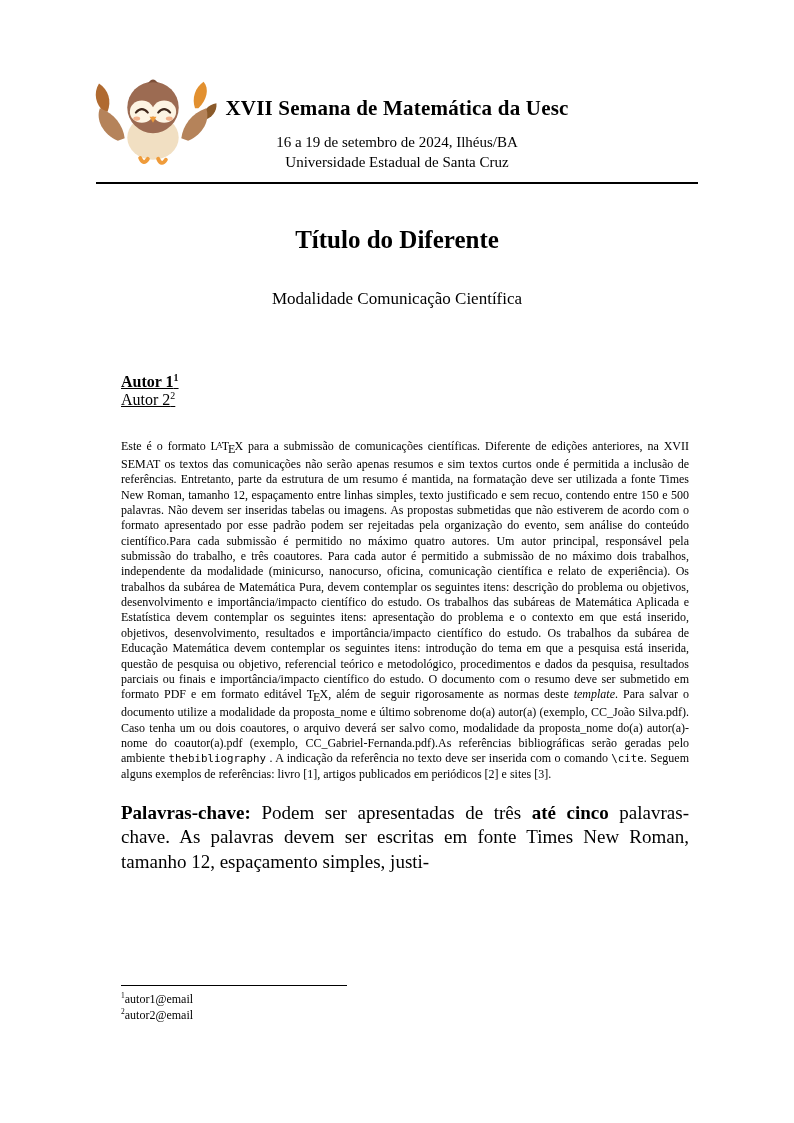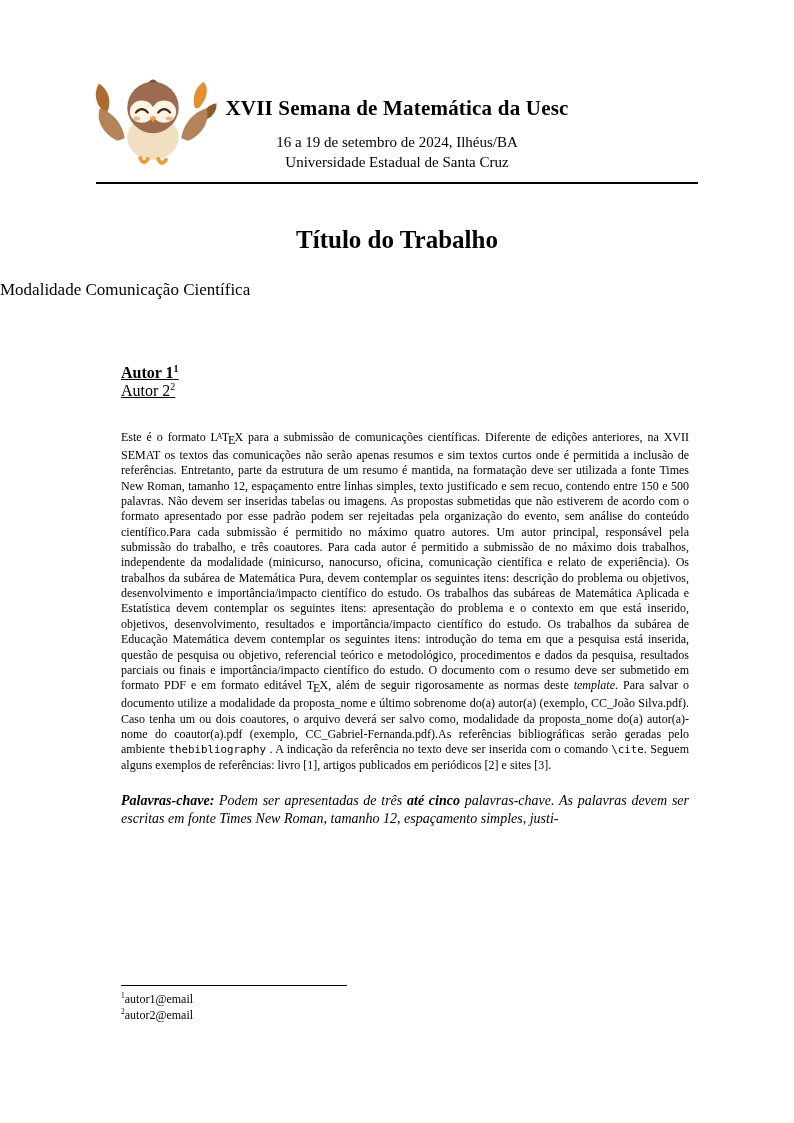--- a/index.html
+++ b/index.html
@@ -33,42 +33,42 @@
     border-top: 2px solid #000;
     height: 0;
   }
   .work-title {
     margin: 42px 0 0 0;
     text-align: center;
     font-size: 25px;
     font-weight: bold;
   }
   .work-subtitle {
-    margin-top: 26px;
+    margin-top: 35px;
+    text-align: center;
     font-size: 17px;
   }
   .authors { margin: 64px 0 0 121px; text-decoration: underline; }
   .author-name { font-size: 16px; }
   .author-name.bold { font-weight: bold; }
   .author-aff { font-style: italic; font-size: 13.5px; margin: 2px 0 5px 0; }
   sup { font-size: 0.62em; vertical-align: super; line-height: 0; }
   .body-text {
     width: 568px;
     margin: 30px 0 0 121px;
     text-align: justify;
     font-size: 12px;
     line-height: 1.28;
   }
   .keywords {
     width: 568px;
     margin: 19px 0 0 121px;
     text-align: justify;
-    font-size: 14px;
+    font-size: 19px;
     line-height: 1.28;
-    font-style: italic;
   }
   .run-bold { font-weight: bold; }
   .run-italic { font-style: italic; }
   .run-mono { font-family: "DejaVu Sans Mono", monospace; font-size: 0.9em; }
   .lx-a { font-size: 0.7em; vertical-align: 0.27em; margin: 0 -0.1em 0 -0.16em; }
   .lx-e { vertical-align: -0.21em; margin: 0 -0.07em 0 -0.09em; }
   .footnote-area {
     position: absolute;
     left: 121px;
     bottom: 100px;
@@ -118,21 +118,21 @@
   </div>
 
   <div class="header">
     <div class="event-title">XVII Semana de Matemática da Uesc</div>
     <div class="event-date">16 a 19 de setembro de 2024, Ilhéus/BA</div>
     <div class="event-institution">Universidade Estadual de Santa Cruz</div>
   </div>
 
   <div class="header-rule"></div>
 
-  <div class="work-title">Título do Trabalho</div>
+  <div class="work-title">Título do Diferente</div>
   <div class="work-subtitle">Modalidade Comunicação Científica</div>
 
   <div class="authors">
     <div class="author-name bold"><span>Autor 1</span><sup>1</sup></div>
     <div class="author-name"><span>Autor 2</span><sup>2</sup></div>
   </div>
 
   <p class="body-text"><span>Este é o formato </span><span><span>L</span><span class="lx-a">A</span><span>T</span><span class="lx-e">E</span><span>X</span></span><span> para a submissão de comunicações científicas. Diferente de edições anteriores, na XVII SEMAT os textos das comunicações não serão apenas resumos e sim textos curtos onde é permitida a inclusão de referências. Entretanto, parte da estrutura de um resumo é mantida, na formatação deve ser utilizada a fonte Times New Roman, tamanho 12, espaçamento entre linhas simples, texto justificado e sem recuo, contendo entre 150 e 500 palavras. Não devem ser inseridas tabelas ou imagens. As propostas submetidas que não estiverem de acordo com o formato apresentado por esse padrão podem ser rejeitadas pela organização do evento, sem análise do conteúdo científico.Para cada submissão é permitido no máximo quatro autores. Um autor principal, responsável pela submissão do trabalho, e três coautores. Para cada autor é permitido a submissão de no máximo dois trabalhos, independente da modalidade (minicurso, nanocurso, oficina, comunicação científica e relato de experiência). Os trabalhos da subárea de Matemática Pura, devem contemplar os seguintes itens: descrição do problema ou objetivos, desenvolvimento e importância/impacto científico do estudo. Os trabalhos das subáreas de Matemática Aplicada e Estatística devem contemplar os seguintes itens: apresentação do problema e o contexto em que está inserido, objetivos, desenvolvimento, resultados e importância/impacto científico do estudo. Os trabalhos da subárea de Educação Matemática devem contemplar os seguintes itens: introdução do tema em que a pesquisa está inserida, questão de pesquisa ou objetivo, referencial teórico e metodológico, procedimentos e dados da pesquisa, resultados parciais ou finais e importância/impacto científico do estudo. O documento com o resumo deve ser submetido em formato PDF e em formato editável </span><span><span>T</span><span class="lx-e">E</span><span>X</span></span><span>, além de seguir rigorosamente as normas deste </span><span class="run-italic">template</span><span>. Para salvar o documento utilize a modalidade da proposta_nome e último sobrenome do(a) autor(a) (exemplo, CC_João Silva.pdf). Caso tenha um ou dois coautores, o arquivo deverá ser salvo como, modalidade da proposta_nome do(a) autor(a)-nome do coautor(a).pdf (exemplo, CC_Gabriel-Fernanda.pdf).As referências bibliográficas serão geradas pelo ambiente </span><span class="run-mono">thebibliography</span><span> . A indicação da referência no texto deve ser inserida com o comando </span><span class="run-mono">\cite</span><span>. Seguem alguns exemplos de referências: livro [1], artigos publicados em periódicos [2] e sites [3].</span></p>
 
   <p class="keywords"><span class="run-bold">Palavras-chave:</span><span> Podem ser apresentadas de três </span><span class="run-bold">até cinco</span><span> palavras-chave. As palavras devem ser escritas em fonte Times New Roman, tamanho 12, espaçamento simples, justi-</span></p>

